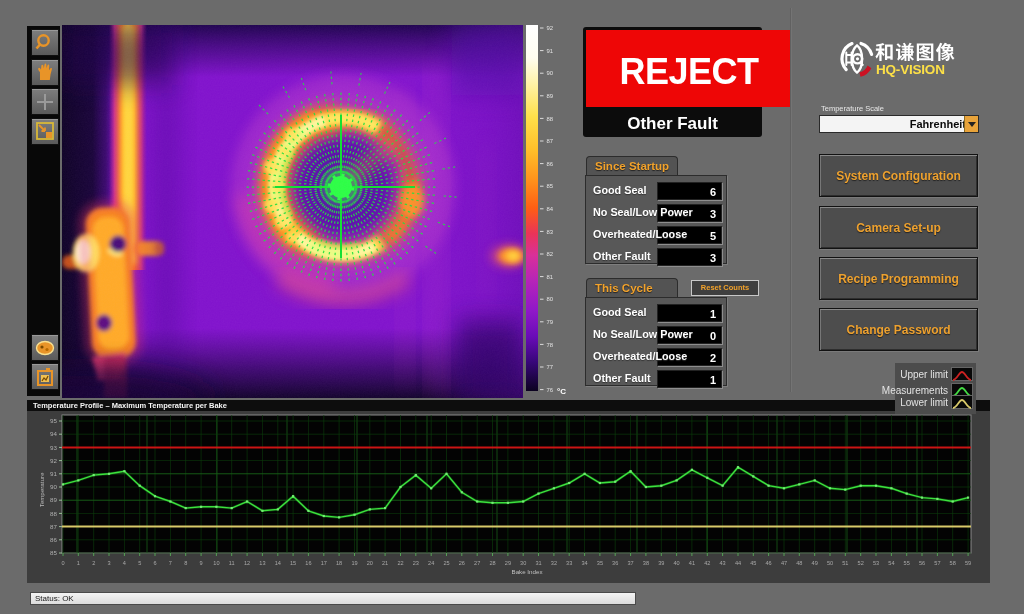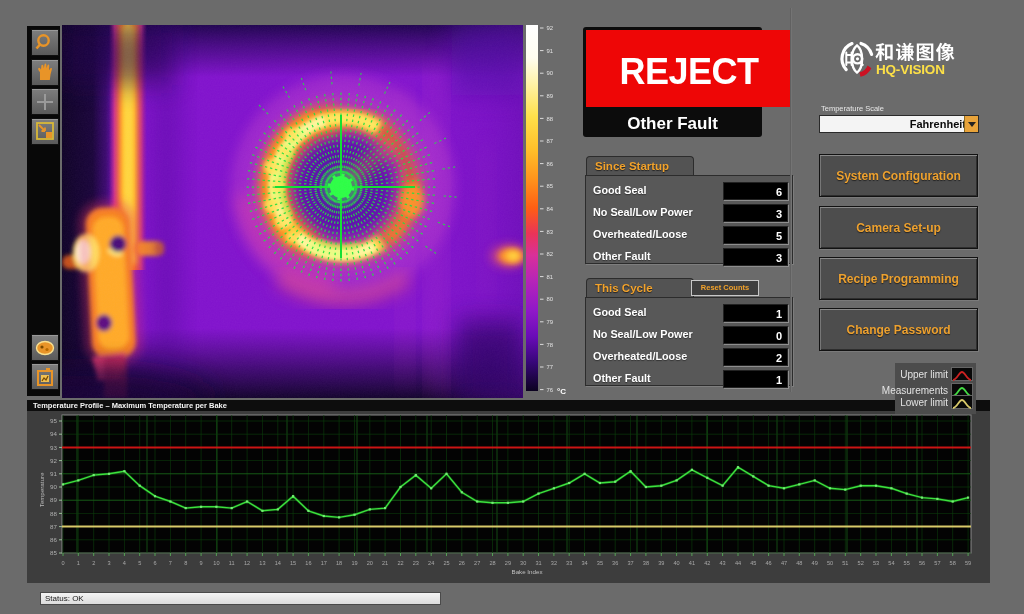--- a/index.html
+++ b/index.html
@@ -5,24 +5,24 @@
  font-family:"Liberation Sans",sans-serif}
 #toolbar{position:absolute;left:27px;top:26px;width:33px;height:370px;background:#080808}
 .tbtn{position:absolute;left:2px;width:28px;height:27px;background:linear-gradient(#7e7e7e,#5a5a5a);
  border:1px solid #101010;box-shadow:inset 0 1px 0 #999;display:flex;align-items:center;justify-content:center}
 #reject{position:absolute;left:583px;top:27px;width:179px;height:110px;background:#0c0c0c;border-radius:3px}
 #rejred{position:absolute;left:3px;top:3px;width:206px;height:77px;background:#ee0606;
  display:flex;align-items:center;justify-content:center;padding-top:6px}
 #rejred span{color:#fff;font-size:36px;font-weight:bold;letter-spacing:-0.5px}
 #rejsub{position:absolute;left:3px;bottom:0;width:173px;height:26px;color:#fff;
  font-size:17px;font-weight:bold;text-align:center;line-height:25px}
-.tab{position:absolute;width:108px;height:20px;background:#535353;border:1px solid #2c2c2c;border-bottom:none;
+.tab{position:absolute;width:92px;height:20px;background:#535353;border:1px solid #2c2c2c;border-bottom:none;
  border-radius:4px 4px 0 0;color:#f2a22b;font-size:11.5px;font-weight:bold;line-height:19px;padding-left:8px;
  text-shadow:0 1px 1px #222}
-.ctable{position:absolute;width:208px;height:89px;background:#585858;border:1px solid #2c2c2c;
+.ctable{position:absolute;width:142px;height:89px;background:#585858;border:1px solid #2c2c2c;
  box-shadow:1px 1px 0 #7e7e7e}
 .crow{position:absolute;left:0;width:100%;height:18px}
 .clab{position:absolute;left:7px;top:2px;color:#fff;font-size:10.8px;font-weight:bold;text-shadow:0 1px 1px #333;white-space:nowrap;z-index:3}
 .cval{position:absolute;right:4px;top:0;width:65px;height:18px;background:#000;color:#fff;
  font-size:11px;font-weight:bold;text-align:right;line-height:18px;padding-right:5px;
  border:1px solid #222;box-shadow:1px 1px 0 #8e8e8e}
 .resetbtn{position:absolute;width:68px;height:16px;background:#3f3f3f;border:1px solid #c8c8c8;
  color:#f2a22b;font-size:7.5px;font-weight:bold;text-align:center;line-height:14px}
 .navbtn{position:absolute;left:819px;width:159px;height:43px;background:#4d4d4d;
  border:1px solid #121212;box-shadow:inset 0 1px 0 #8a8a8a,inset 1px 0 0 #777,inset -1px -1px 0 #2e2e2e,1px 1px 0 #7a7a7a;
@@ -36,21 +36,21 @@
 #dropdown .arrow{position:absolute;right:0;top:0;width:14px;height:16px;background:#e8a33a;
  border-left:1px solid #8a6a20}
 #dropdown .arrow:after{content:"";position:absolute;left:3px;top:6px;border-left:4px solid transparent;
  border-right:4px solid transparent;border-top:5px solid #222}
 #legend{position:absolute;left:895px;top:363px;width:81px;height:51px;background:#4c4c4c}
 .lrow{position:absolute;left:0;width:100%;height:15px}
 .lrow .ltxt{position:absolute;right:28px;top:2px;color:#e2e2e2;font-size:10px;white-space:nowrap}
 .lrow .lic{position:absolute;right:3px;top:0;width:22px;height:14px;background:#080808;border:1px solid #666}
 #vdivider{position:absolute;left:790px;top:8px;width:2px;height:384px;
  background:linear-gradient(90deg,#585858,#7d7d7d)}
-#statusbar{position:absolute;left:40px;top:592px;width:401px;height:13px;
+#statusbar{position:absolute;left:30px;top:592px;width:606px;height:13px;
  background:linear-gradient(#f4f4f4,#dcdcdc);border:1px solid #4a4a4a;color:#1a1a1a;
  font-size:8px;line-height:11px;padding-left:4px}
 </style></head><body>
 
 <div id="toolbar"></div>
 <div style="position:absolute;left:29px;top:29px">
     <div class="tbtn" style="top:0px">
       <svg width="24" height="24" viewBox="0 0 24 24">
         <circle cx="10.5" cy="9.5" r="5.2" fill="none" stroke="#e89428" stroke-width="2.4"></circle>
         <line x1="7" y1="13.5" x2="3.5" y2="17.5" stroke="#e89428" stroke-width="2.6"></line>

